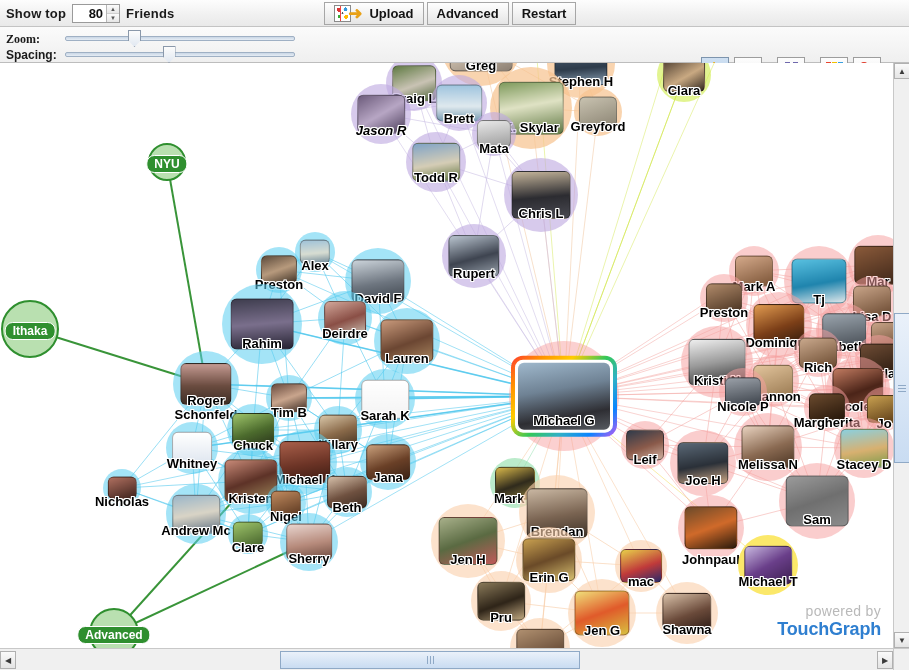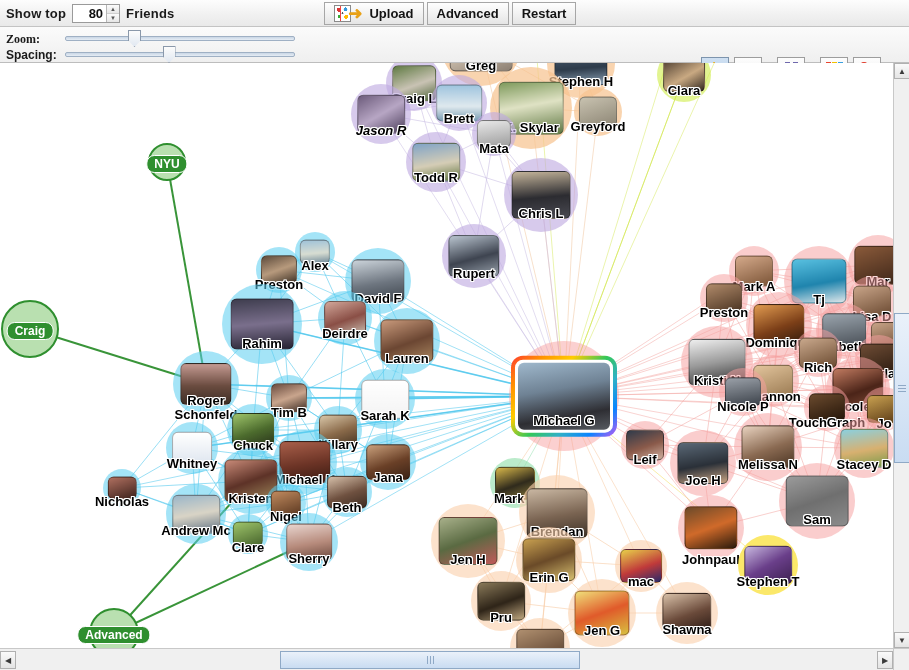--- a/index.html
+++ b/index.html
@@ -668,21 +668,21 @@
           <div class="halo" style="height: 64px; width: 64px; background: rgba(190, 170, 225, 0.62);"></div>
           <div class="pic" style="width: 51.3px; height: 41.85px; background: linear-gradient(165deg, rgb(185, 196, 207), rgb(62, 68, 80) 55%, rgb(154, 163, 173));"></div>
           <div class="nlabel" style="top: 9.6px;">Rupert</div>
         </div>
         <div class="node inst" style="left: 167px; top: 99px;">
           <div class="halo" style="height: 38px; width: 38px;"></div>
           <div class="nlabel" style="top: -7px;">NYU</div>
         </div>
         <div class="node inst" style="left: 30px; top: 266px;">
           <div class="halo" style="height: 58px; width: 58px;"></div>
-          <div class="nlabel" style="top: -7px;">Craig</div>
+          <div class="nlabel" style="top: -7px;">Ithaka</div>
         </div>
         <div class="node inst" style="left: 114px; top: 570px;">
           <div class="halo" style="height: 50px; width: 50px;"></div>
           <div class="nlabel" style="top: -7px;">Advanced</div>
         </div>
         <div class="node" style="left: 315px; top: 189px;">
           <div class="halo" style="height: 40px; width: 40px; background: rgba(90, 205, 240, 0.55);"></div>
           <div class="pic" style="width: 30.4px; height: 24.8px; background: linear-gradient(175deg, rgb(159, 194, 216), rgb(216, 221, 210) 55%, rgb(107, 133, 150));"></div>
           <div class="nlabel" style="top: 6px;">Alex</div>
         </div>
@@ -861,21 +861,21 @@
           <div class="nlabel" style="top: 7.8px;">Shannon</div>
         </div>
         <div class="node" style="left: 743px; top: 329px;">
           <div class="halo" style="height: 48px; width: 48px; background: rgba(246, 160, 160, 0.52);"></div>
           <div class="pic" style="width: 36.1px; height: 29.45px; background: linear-gradient(170deg, rgb(154, 160, 168), rgb(59, 65, 73));"></div>
           <div class="nlabel" style="top: 7.2px;">Nicole P</div>
         </div>
         <div class="node" style="left: 827px; top: 345px;">
           <div class="halo" style="height: 46px; width: 46px; background: rgba(246, 160, 160, 0.52);"></div>
           <div class="pic" style="width: 36.1px; height: 29.45px; background: linear-gradient(160deg, rgb(106, 74, 46), rgb(35, 20, 8));"></div>
-          <div class="nlabel" style="top: 6.9px;">TouchGraph</div>
+          <div class="nlabel" style="top: 6.9px;">Margherita</div>
         </div>
         <div class="node" style="left: 884px; top: 346px;">
           <div class="halo" style="height: 44px; width: 44px; background: rgba(246, 160, 160, 0.52);"></div>
           <div class="pic" style="width: 34.2px; height: 27.9px; background: linear-gradient(160deg, rgb(200, 160, 80), rgb(90, 58, 22));"></div>
           <div class="nlabel" style="top: 6.6px;">Jo</div>
         </div>
         <div class="node" style="left: 645px; top: 382px;">
           <div class="halo" style="height: 48px; width: 48px; background: rgba(246, 160, 160, 0.52);"></div>
           <div class="pic" style="width: 38px; height: 31px; background: linear-gradient(160deg, rgb(46, 58, 74), rgb(138, 90, 74) 55%, rgb(208, 176, 160));"></div>
           <div class="nlabel" style="top: 7.2px;">Leif</div>
@@ -901,21 +901,21 @@
           <div class="nlabel" style="top: 11.4px;">Sam</div>
         </div>
         <div class="node" style="left: 711px; top: 465px;">
           <div class="halo" style="height: 66px; width: 66px; background: rgba(246, 160, 160, 0.52);"></div>
           <div class="pic" style="width: 53.2px; height: 43.4px; background: linear-gradient(160deg, rgb(107, 74, 42), rgb(208, 106, 42) 50%, rgb(42, 26, 12));"></div>
           <div class="nlabel" style="top: 24px;">Johnpaul</div>
         </div>
         <div class="node" style="left: 768px; top: 502px;">
           <div class="halo" style="height: 60px; width: 60px; background: rgba(250, 228, 80, 0.85);"></div>
           <div class="pic" style="width: 47.5px; height: 38.75px; background: linear-gradient(150deg, rgb(200, 184, 224), rgb(106, 63, 138) 50%, rgb(61, 32, 80));"></div>
-          <div class="nlabel" style="top: 9px;">Stephen T</div>
+          <div class="nlabel" style="top: 9px;">Michael T</div>
         </div>
         <div class="node" style="left: 515px; top: 420px;">
           <div class="halo" style="height: 50px; width: 50px; background: rgba(150, 225, 175, 0.65);"></div>
           <div class="pic" style="width: 39.9px; height: 32.55px; background: linear-gradient(160deg, rgb(216, 184, 74), rgb(47, 42, 28) 55%, rgb(138, 122, 58));"></div>
           <div class="nlabel" style="top: 7.5px;">Mark L</div>
         </div>
         <div class="node" style="left: 557px; top: 450px;">
           <div class="halo" style="height: 76px; width: 76px; background: rgba(250, 208, 172, 0.62);"></div>
           <div class="pic" style="width: 60.8px; height: 49.6px; background: linear-gradient(170deg, rgb(201, 183, 162), rgb(122, 100, 82) 55%, rgb(63, 51, 40));"></div>
           <div class="nlabel" style="top: 11.4px;">Brendan</div>
@@ -949,20 +949,24 @@
           <div class="halo" style="height: 62px; width: 62px; background: rgba(250, 208, 172, 0.62);"></div>
           <div class="pic" style="width: 49.4px; height: 40.3px; background: linear-gradient(160deg, rgb(216, 192, 168), rgb(106, 74, 58) 55%, rgb(42, 26, 20));"></div>
           <div class="nlabel" style="top: 9.3px;">Shawna</div>
         </div>
         <div class="node" style="left: 540px; top: 585px;">
           <div class="halo" style="height: 60px; width: 60px; background: rgba(250, 208, 172, 0.62);"></div>
           <div class="pic" style="width: 47.5px; height: 38.75px; background: linear-gradient(160deg, rgb(176, 144, 112), rgb(74, 48, 32));"></div>
         </div>
       </div>
 
+    <div class="watermark">
+      <div class="wm1">powered by</div>
+      <div class="wm2">TouchGraph</div>
+    </div>
   </div>
 
   <div class="vsb">
     <div class="sb-btn" style="left:0;top:0;width:16px;height:16px;">▲</div>
     <div class="sb-btn" style="left:0;bottom:0;width:16px;height:16px;">▼</div>
     <div class="sb-thumb" id="v-thumb" style="left: 0px; width: 16px; flex-direction: column; top: 250px; height: 150px;">
       <span class="grip" style="width:8px;height:1px"></span>
       <span class="grip" style="width:8px;height:1px"></span>
       <span class="grip" style="width:8px;height:1px"></span>
     </div>

